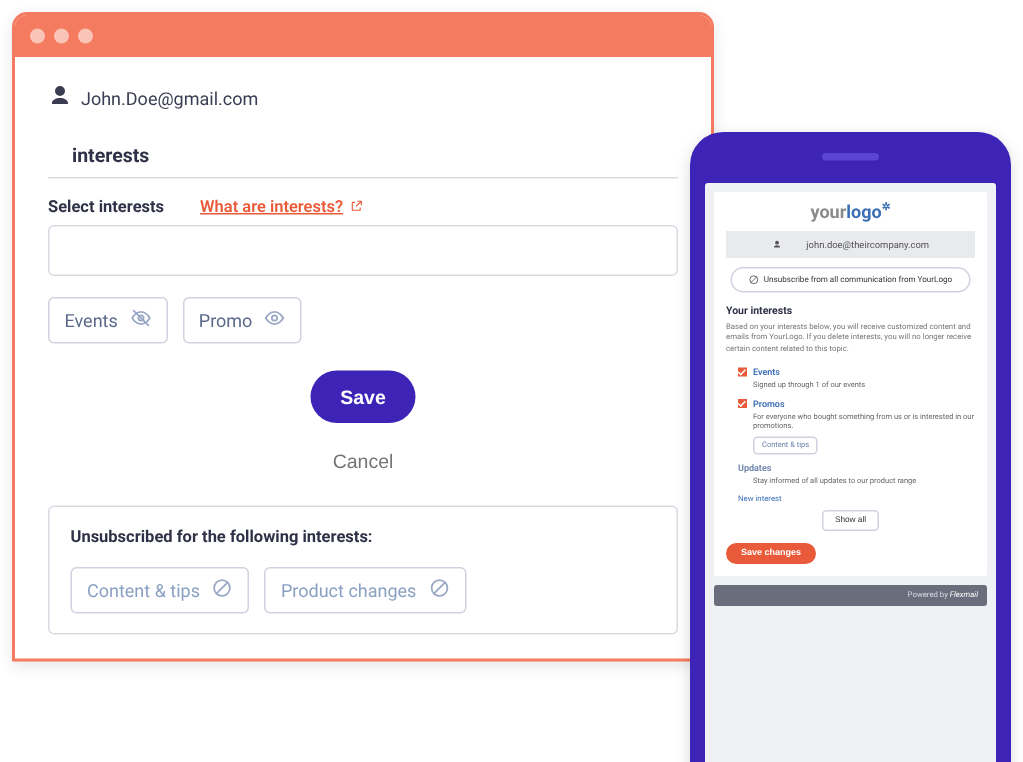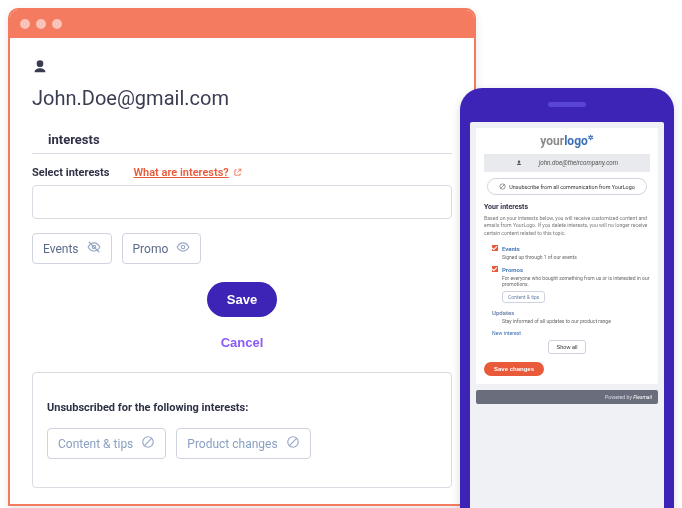--- a/index.html
+++ b/index.html
@@ -11,21 +11,21 @@
   position: absolute; left: 8px; top: 8px; width: 468px;
   border: 2px solid #f47b5f; border-radius: 10px 10px 0 0;
   background: #fff; box-shadow: 0 3px 10px rgba(0,0,0,.1);
 }
 .titlebar {
   background: #f47b5f; height: 28px; border-radius: 8px 8px 0 0;
   display: flex; align-items: center; padding: 0 10px;
 }
 .dot { width: 10px; height: 10px; border-radius: 50%; background: rgba(255,255,255,.55); margin-right: 6px; }
 .content { padding: 18px 22px 16px; }
-.user-row { display: flex; align-items: flex-start; gap: 6px; color: #3a3d52; font-size: 20px; margin-bottom: 22px; flex-direction: column; }
+.user-row { display: flex; align-items: center; gap: 6px; color: #3a3d52; font-size: 12px; margin-bottom: 22px; }
 .user-icon svg { width: 16px; height: 16px; fill: #3a3d52; }
 .section-title { font-size: 13px; font-weight: 700; color: #2f3247; margin-bottom: 6px; padding-left: 16px; }
 hr.divider { border: none; border-top: 1px solid #d9dbe3; margin: 6px 0 12px; }
 .sel-row { display: flex; align-items: center; gap: 24px; font-size: 11px; font-weight: 700; color: #2f3247; margin-bottom: 6px; }
 .help-link { color: #e85a3a; font-weight: 600; text-decoration: underline; display: inline-flex; align-items: center; gap: 4px; }
 .help-link svg { width: 9px; height: 9px; stroke: #e85a3a; fill: none; stroke-width: 2; }
 .big-input {
   width: 100%; height: 34px; border: 1px solid #d9dbe3; border-radius: 4px;
   padding: 0 10px; font-size: 13px; background: #fff;
 }
@@ -37,44 +37,44 @@
 }
 .chip.muted { color: #8aa0c2; }
 .eye-icon svg { width: 14px; height: 14px; stroke: #9aa7c5; fill: none; stroke-width: 2; }
 .ban-icon svg { width: 14px; height: 14px; stroke: #9aa7c5; fill: none; stroke-width: 2; }
 .actions { display: flex; align-items: center; gap: 18px; margin-top: 18px; flex-direction: column; }
 .btn-save {
   display: inline-flex; align-items: center; justify-content: center;
   background: #3d24b6; color: #fff; font-weight: 700; font-size: 13px;
   border-radius: 22px; padding: 10px 20px; border: none; cursor: pointer;
 }
-.btn-cancel { background: none; border: none; color: #8b5cf6; font-size: 13px; font-weight: 700; cursor: pointer; }
+.btn-cancel { background: none; border: none; color: #737373; font-size: 13px; font-weight: 400; cursor: pointer; }
 .unsub-box {
   margin-top: 22px; border: 1px solid #d9dbe3; border-radius: 4px;
-  padding: 28px 14px;
+  padding: 13px 14px;
 }
 .unsub-title { font-size: 11px; font-weight: 700; color: #2f3247; margin-bottom: 10px; }
 
 .phone {
   position: absolute; right: 6px; top: 88px; width: 214px; height: 504px;
   background: #3d24b6; border-radius: 22px; padding: 34px 10px 40px;
   box-shadow: 0 3px 10px rgba(0,0,0,.15);
 }
 .speaker { position: absolute; top: 14px; left: 50%; transform: translateX(-50%); width: 38px; height: 5px; background: #5a44d4; border-radius: 3px; }
 .home-btn { position: absolute; bottom: 10px; left: 50%; transform: translateX(-50%); width: 24px; height: 24px; border: 2px solid #5a44d4; border-radius: 50%; }
 .screen {
   background: #f0f1f5; width: 100%; height: 100%; border-radius: 2px;
   padding: 6px; overflow: hidden; font-size: 6.5px; color: #555;
 }
 .panel { background: #fff; border-radius: 2px; padding: 6px 8px 8px; }
 .logo { text-align: center; font-size: 12px; font-weight: 700; margin-bottom: 6px; }
 .logo .your { color: #8a8a8a; }
 .logo .logo2 { color: #3b6fb5; }
 .logo .star { color: #3b6fb5; font-size: 7px; vertical-align: super; }
-.m-email-bar { background: #e9eaee; text-align: center; padding: 5px 0; font-size: 6.3px; color: #555; display: flex; align-items: center; justify-content: center; gap: 17px; font-style: italic; }
+.m-email-bar { background: #e9eaee; text-align: center; padding: 5px 0; font-size: 6.3px; color: #555; display: flex; align-items: center; justify-content: center; gap: 17px; }
 .m-email-bar svg { width: 6px; height: 6px; fill: #555; }
 .m-unsub-pill {
   margin: 6px auto 8px; border: 1px solid #cfd3df; border-radius: 12px;
   padding: 4px 6px; font-size: 5.4px; text-align: center; display: flex; align-items: center; justify-content: center; gap: 3px;
   max-width: 160px; color: #333;
 }
 .m-unsub-pill svg { width: 7px; height: 7px; stroke: #555; fill: none; stroke-width: 2; }
 .m-h { font-size: 7px; font-weight: 700; color: #2f3247; margin-bottom: 4px; }
 .m-desc { font-size: 5.2px; color: #777; line-height: 1.4; margin-bottom: 8px; }
 .m-item { margin-bottom: 6px; padding-left: 8px; }

